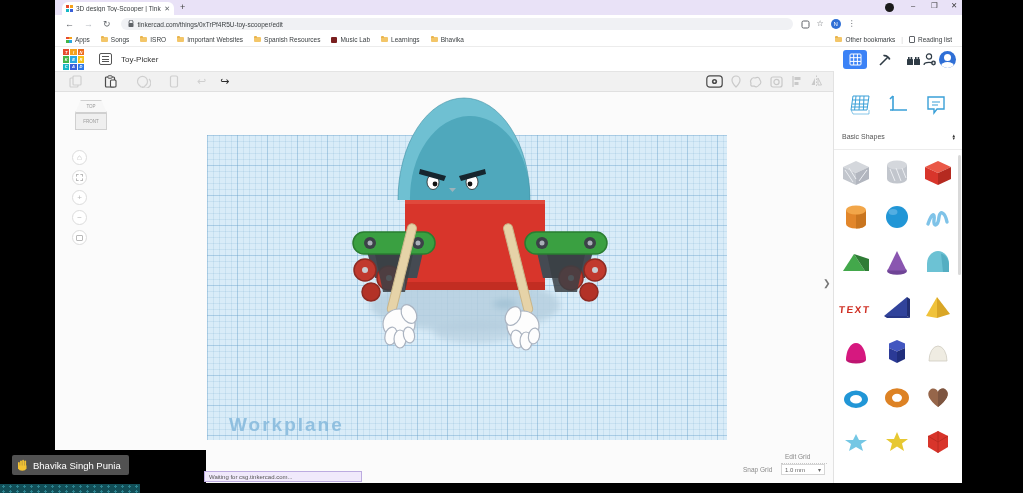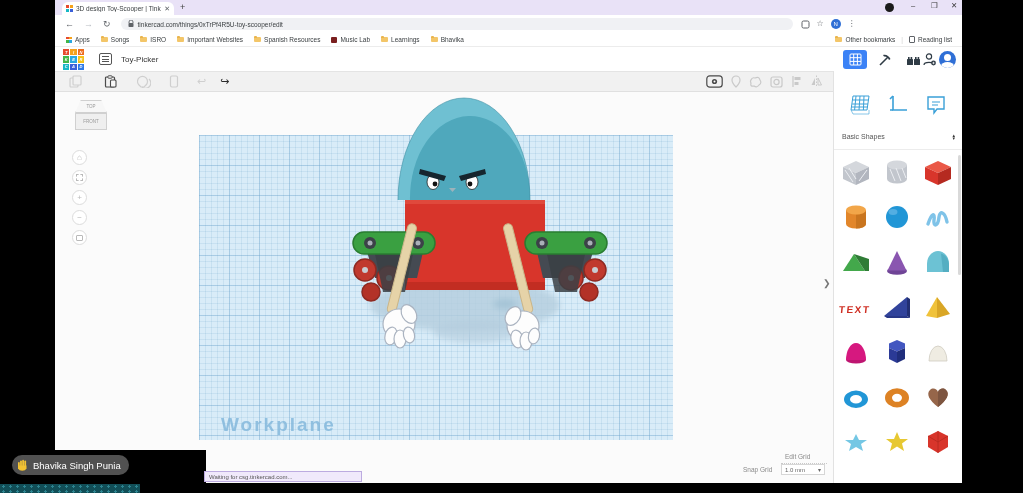--- a/index.html
+++ b/index.html
@@ -54,21 +54,21 @@
   .hdr-avatar:after{content:"";position:absolute;left:2px;top:11px;width:13px;height:8px;border-radius:50%;background:#fff;}
 
   
   .tctoolbar{position:absolute;left:0;top:72px;width:778px;height:20px;background:#f1f1f1;border-bottom:1px solid #e0e0e0;display:flex;align-items:center;}
   .tb-ic{margin-left:14px;line-height:0;}
   .tb-right{margin-left:auto;display:flex;align-items:center;gap:8px;margin-right:10px;}
   .exp-lbls{position:absolute;top:76px;left:787px;display:flex;gap:17px;font-size:6.5px;color:#666;}
 
   
   .canvas{position:absolute;left:0;top:92px;width:778px;height:391px;background:#fbfbfb;overflow:hidden;}
-  .workplane{position:absolute;left:144px;top:43px;width:474px;height:305px;background:#d9ecf8;
+  .workplane{position:absolute;left:152px;top:43px;width:520px;height:305px;background:#d9ecf8;
     background-image:
       linear-gradient(rgba(110,165,205,.35) 1px,transparent 1px),
       linear-gradient(90deg,rgba(110,165,205,.35) 1px,transparent 1px),
       linear-gradient(rgba(110,165,205,.16) 1px,transparent 1px),
       linear-gradient(90deg,rgba(110,165,205,.16) 1px,transparent 1px);
     background-size:30px 30px,30px 30px,6px 6px,6px 6px;}
   .wp-label{position:absolute;left:22px;bottom:4px;font-size:19px;font-weight:bold;letter-spacing:2px;color:#85b9dc;opacity:.85;}
 
   
   .viewcube{position:absolute;left:16px;top:8px;width:40px;height:36px;}
@@ -90,21 +90,21 @@
   .panel-tools{position:absolute;left:0;top:22px;width:100%;display:flex;justify-content:space-evenly;}
   .cat-row{position:absolute;left:8px;top:62px;width:113px;display:flex;align-items:center;justify-content:space-between;font-size:7px;color:#555;}
   .cat-car{display:flex;flex-direction:column;line-height:.55;font-size:5px;color:#333;}
   .cat-line{position:absolute;left:0;top:78px;width:100%;border-top:1px solid #ececec;}
   .shapegrid{position:absolute;left:2px;top:84px;width:122px;display:grid;grid-template-columns:repeat(3,1fr);row-gap:11px;justify-items:center;}
   .shape{width:34px;height:34px;}
   .scrollbar{position:absolute;right:1px;top:84px;width:3px;height:120px;background:#d9d9d9;border-radius:2px;}
 
   
   .presenter{position:absolute;left:0;top:450px;width:206px;height:34px;background:#000;}
-  .nametag{position:absolute;left:12px;top:5px;height:20px;background:rgba(95,95,95,.85);border-radius:10px;display:flex;align-items:center;padding:0 8px 0 5px;gap:5px;}
+  .nametag{position:absolute;left:12px;top:5px;height:20px;background:rgba(95,95,95,.85);border-radius:2px;display:flex;align-items:center;padding:0 8px 0 5px;gap:5px;}
   .nametag span{color:#fff;font-size:9.5px;white-space:nowrap;}
   .statusbar{position:absolute;left:204px;top:471px;width:158px;height:11px;background:#f0e9fb;border:1px solid #bcab e0;border:1px solid #bcabe0;font-size:6px;color:#555;display:flex;align-items:center;padding:0 4px;}
   .tealstrip{position:absolute;left:0;top:484px;width:140px;height:9px;background:#114e57;background-image:radial-gradient(circle,#2e8591 1px,transparent 1.3px);background-size:7px 5px;}
 </style>
 </head>
 <body>
 
 <div id="stage">
 
   <div class="browser">

